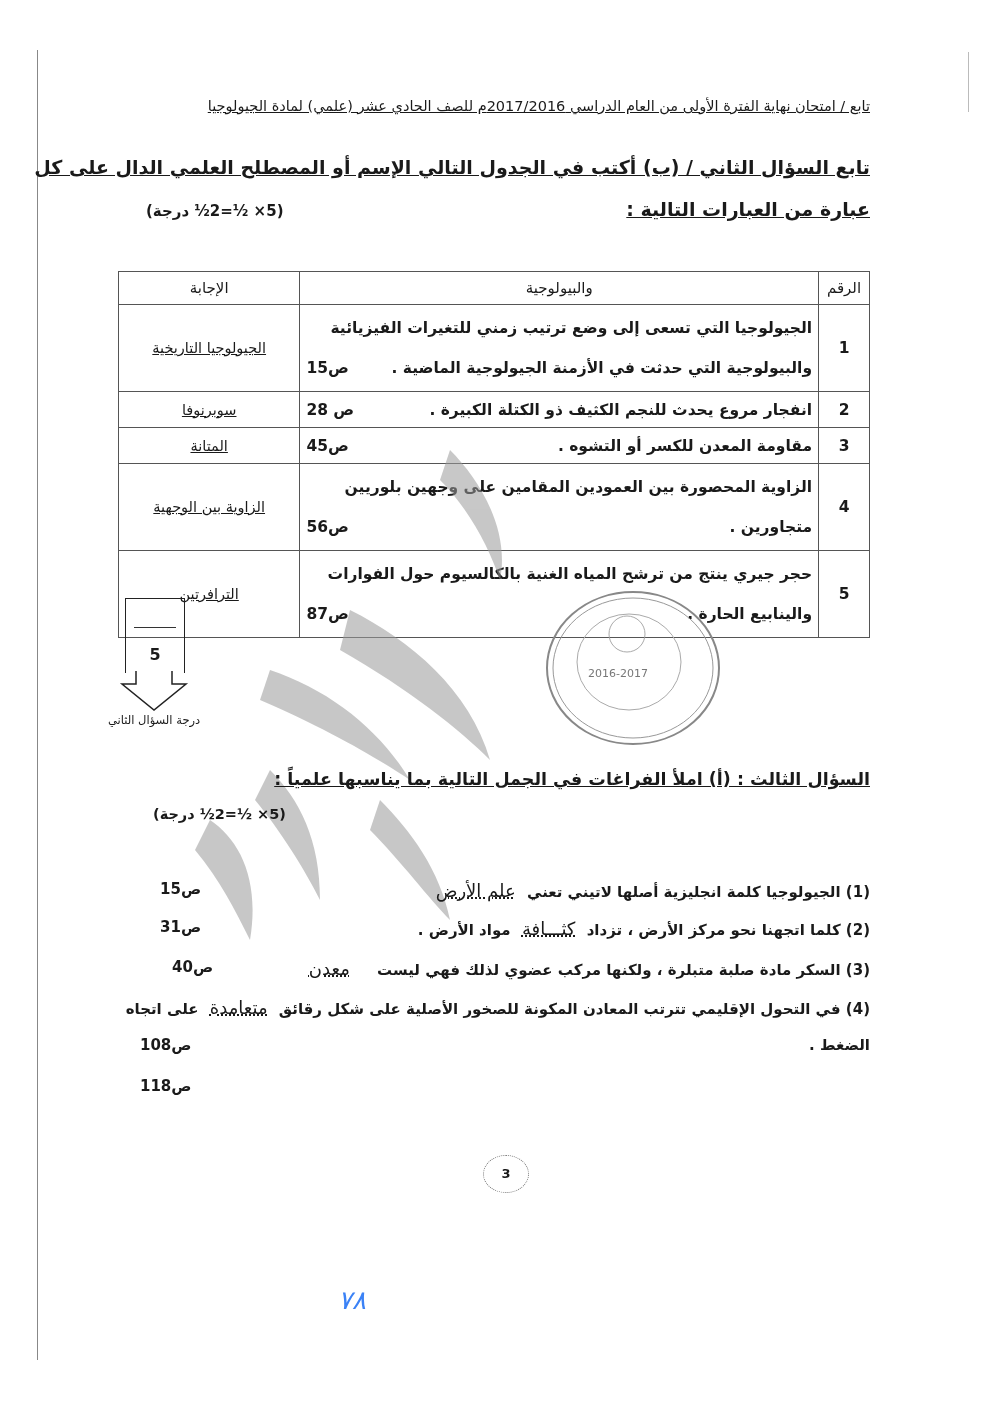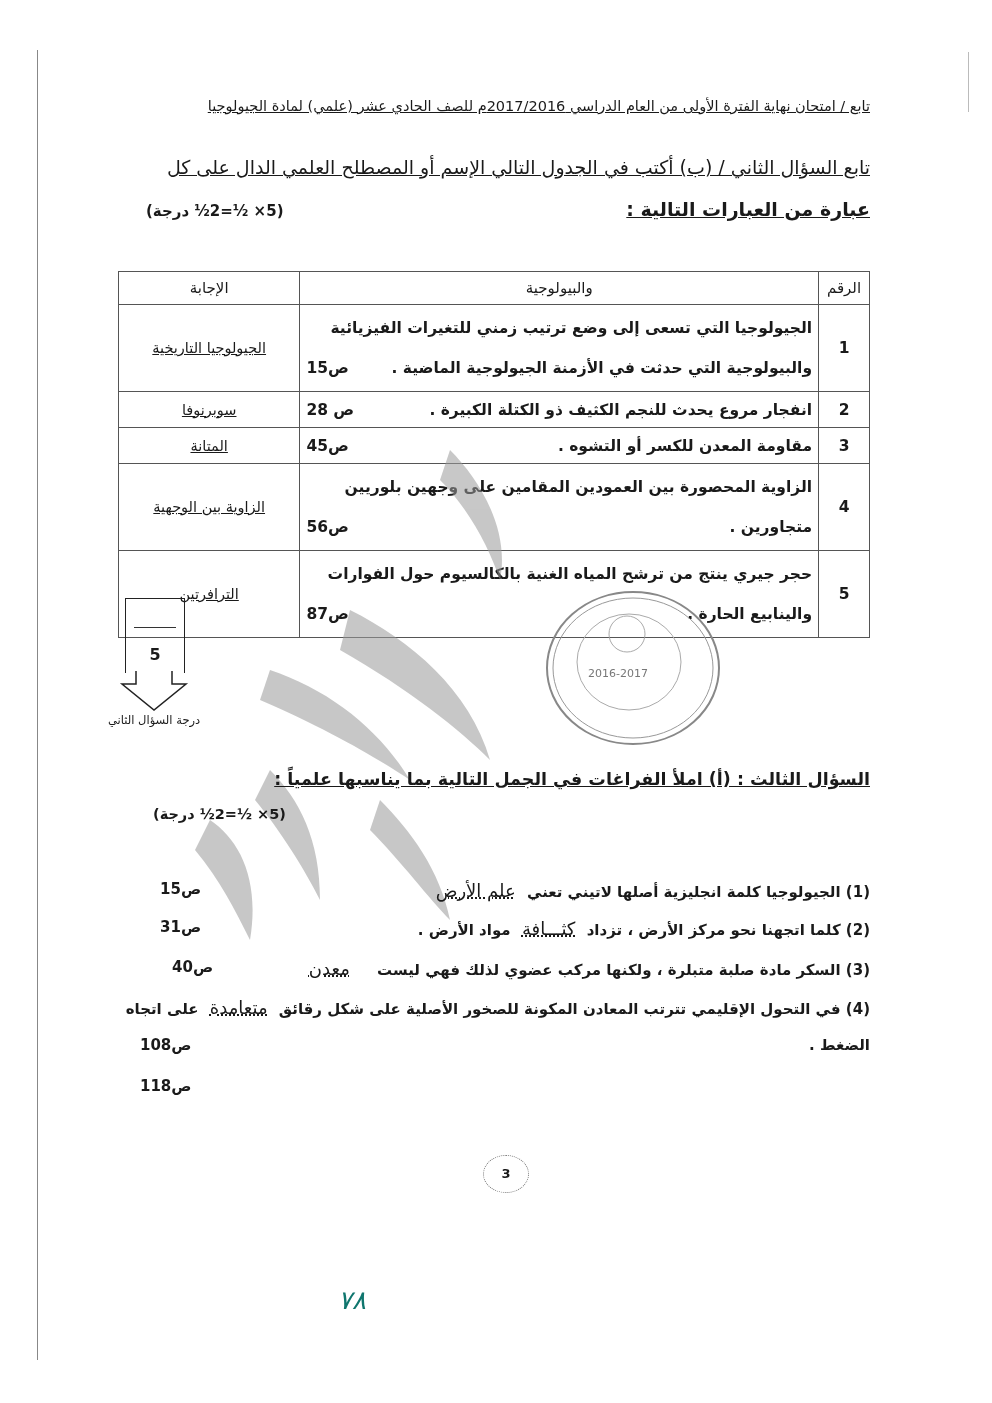--- a/index.html
+++ b/index.html
@@ -13,21 +13,21 @@
   .margin-line-right { position: absolute; left: 968px; top: 52px; width: 1px; height: 60px; background: #bbb; }
 
   .rtl { direction: rtl; unicode-bidi: embed; }
   .abs { position: absolute; }
 
   .header-line {
     right: 122px; top: 98px; font-size: 14.5px; text-decoration: underline; white-space: nowrap;
     letter-spacing: 0;
   }
   .q2-title-1 {
-    right: 122px; top: 156px; font-size: 19px; font-weight: normal; text-decoration: underline; white-space: nowrap;
+    right: 122px; top: 156px; font-size: 19px; font-weight: bold; text-decoration: underline; white-space: nowrap;
   }
   .q2-title-2 {
     right: 122px; top: 198px; font-size: 19px; font-weight: bold; text-decoration: underline; white-space: nowrap;
   }
   .q2-marks {
     left: 146px; top: 202px; font-size: 15px; font-weight: bold; white-space: nowrap;
   }
 
   table.answers {
     position: absolute; left: 118px; top: 271px; width: 752px;
@@ -69,21 +69,21 @@
   .fill-ref {
     position: absolute; left: 160px; font-size: 15px; font-weight: bold; white-space: nowrap; direction: rtl;
   }
 
   .page-num {
     position: absolute; left: 483px; top: 1155px; width: 44px; height: 36px;
     border: 1px dotted #777; border-radius: 50%;
     text-align: center; line-height: 36px; font-size: 13px; font-weight: bold;
   }
   .handwritten {
-    position: absolute; left: 338px; top: 1285px; font-size: 26px; color: #0f766e; font-style: italic; letter-spacing: -2px;
+    position: absolute; left: 338px; top: 1285px; font-size: 26px; color: #3b82f6; font-style: italic; letter-spacing: -2px;
   }
 
   .watermark {
     position: absolute; left: 150px; top: 440px; width: 560px; height: 520px; pointer-events: none;
   }
   .stamp {
     position: absolute; left: 543px; top: 588px; width: 180px; height: 160px; pointer-events: none;
   }
   .stamp-year {
     position: absolute; left: 588px; top: 667px; font-size: 11px; color: #777; white-space: nowrap;

